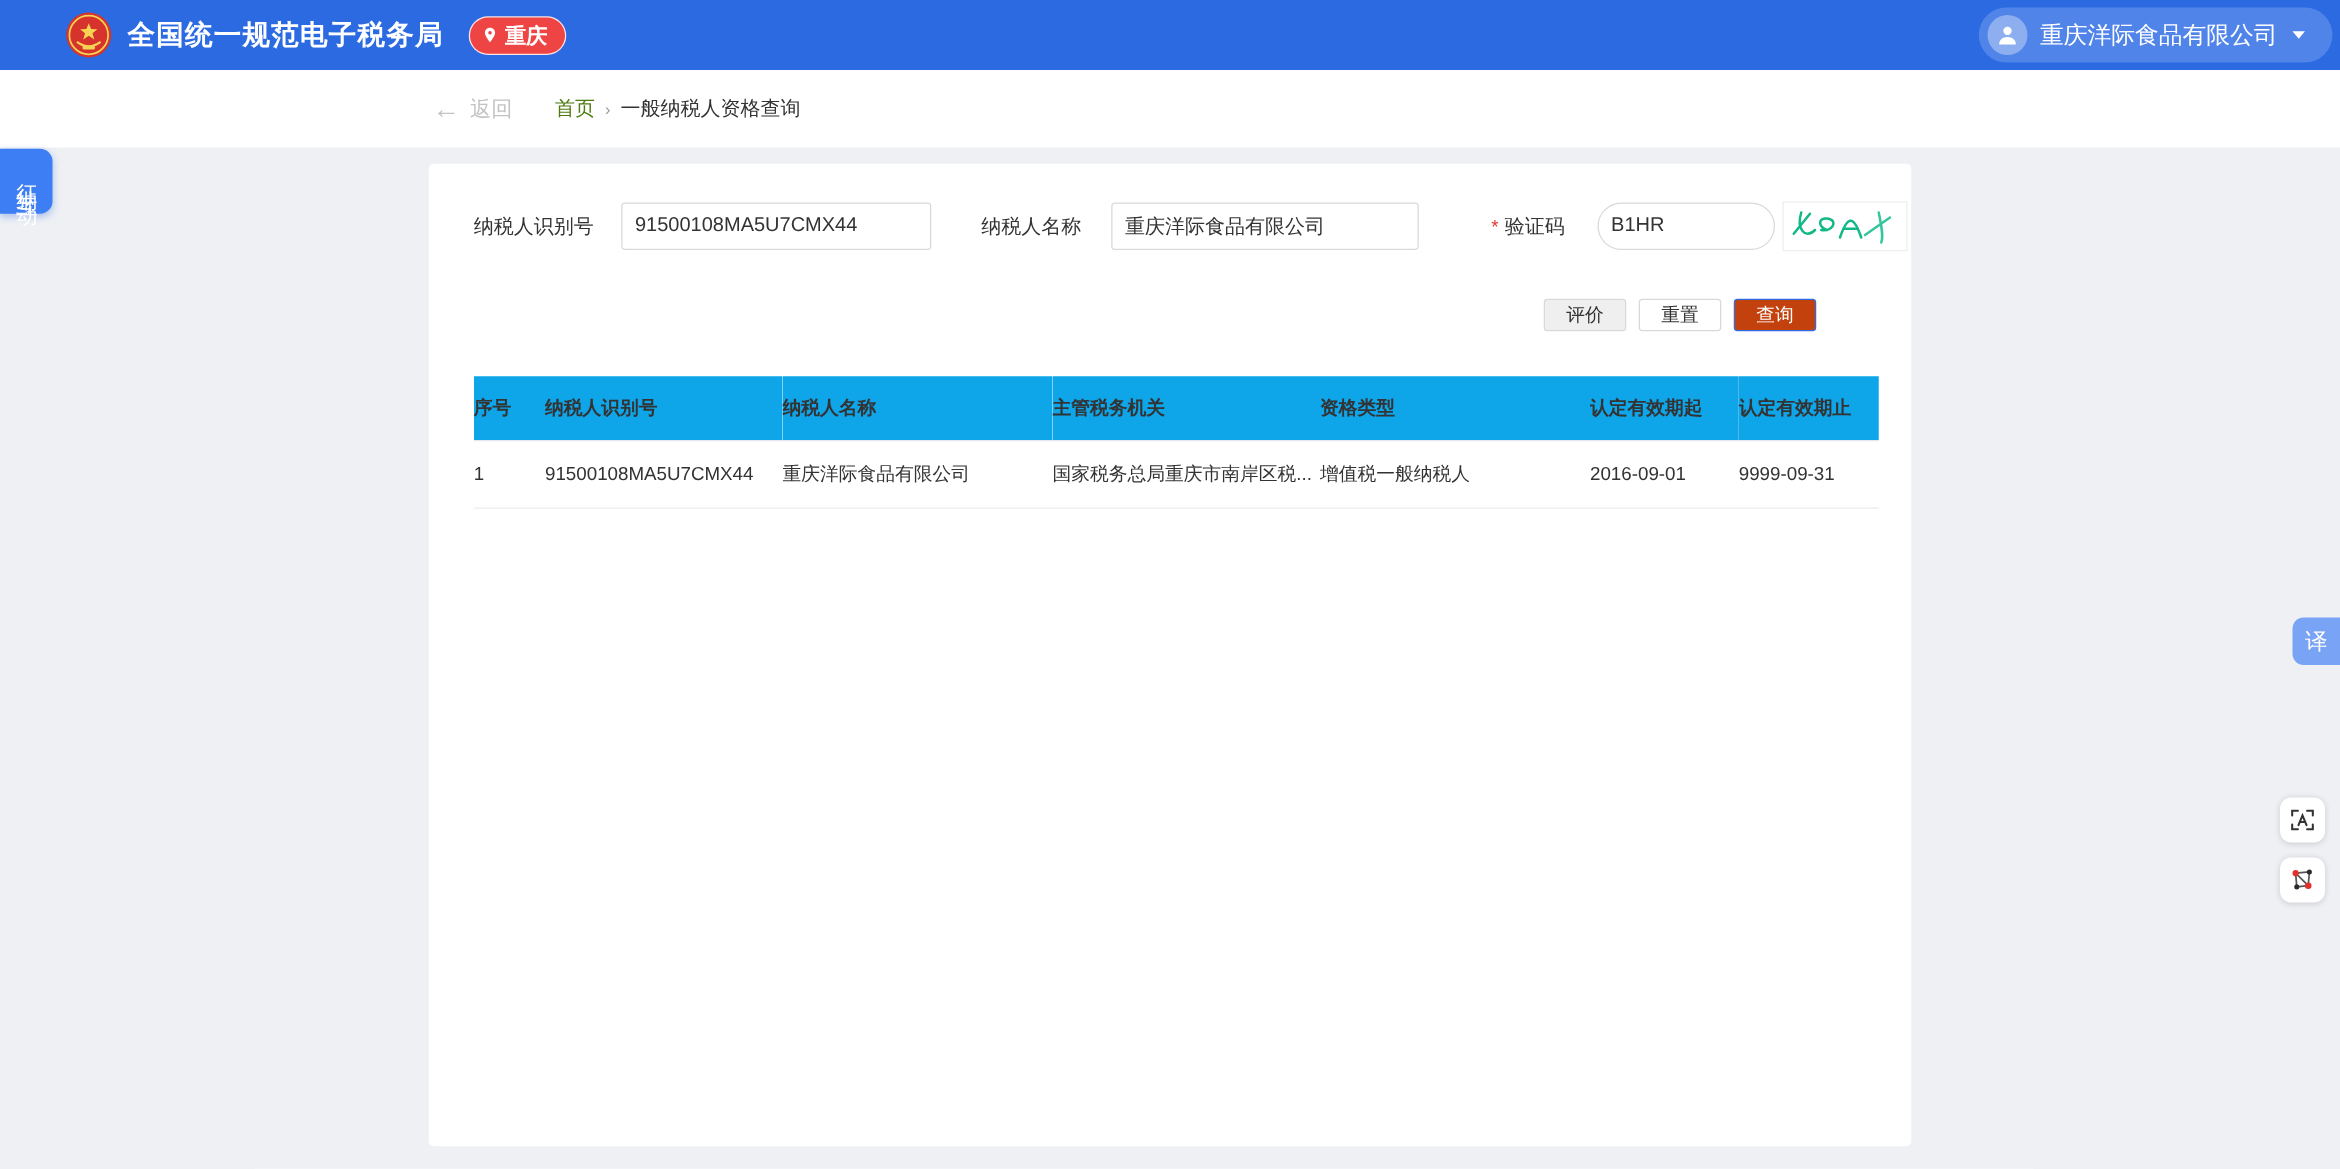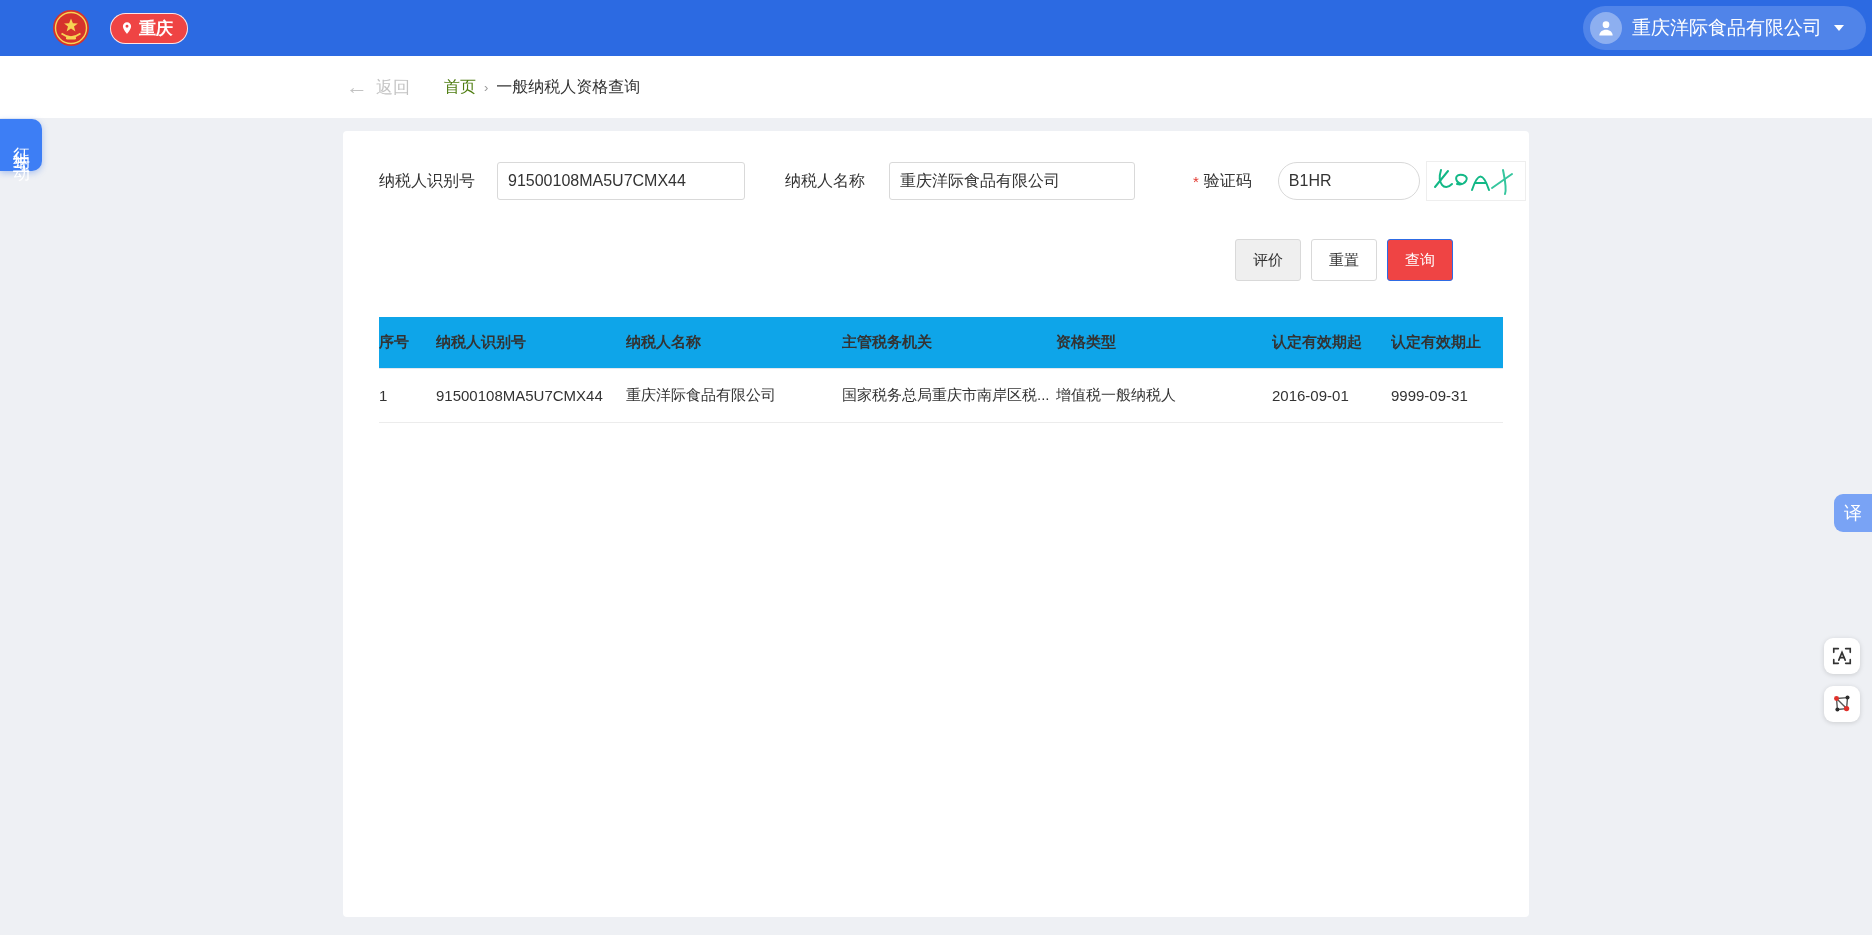--- a/index.html
+++ b/index.html
@@ -94,27 +94,27 @@
     width:100px; height:40px; margin-left:6px;
     border:1px solid #eeeeee; background:#fff;
     display:flex; align-items:center; justify-content:center; cursor:pointer;
   }
 
   .btn-row {
     display:flex; justify-content:flex-end; align-items:center;
     gap:10px; margin-top:38px; padding-right:76px;
   }
   .btn {
-    height:42px; padding:0 17px;
+    height:26px; padding:0 17px;
     border:1px solid #d9d9d9; border-radius:3px;
     background:#fff; font-size:15px; color:#333;
     cursor:pointer; font-family:inherit;
   }
   .btn-evaluate { background:#efefef; }
-  .btn-primary  { background:#ef4444; border-color:#2e6be4; color:#fff; }
+  .btn-primary  { background:#c2410c; border-color:#2e6be4; color:#fff; }
 
   
   .table-wrap { margin:36px 26px 0 36px; }
   table { width:100%; border-collapse:collapse; table-layout:fixed; }
   th {
     background:#0ea5e9; font-size:15px; font-weight:700; color:#333;
     text-align:left; height:51px; padding:0 6px 0 0;
     white-space:nowrap; overflow:hidden; border-bottom:1px solid #e4e7ee;
   }
   td {
@@ -150,20 +150,21 @@
   <div class="topbar-left">
     <span class="emblem">
       <svg width="38" height="38" viewBox="0 0 38 38">
         <circle cx="19" cy="19" r="18" fill="#d6332c"></circle>
         <circle cx="19" cy="19" r="15.5" fill="none" stroke="#f7d353" stroke-width="1.4"></circle>
         <polygon fill="#f7d353" points="19,9.5 20.9,14.2 25.9,14.4 22,17.6 23.4,22.5 19,19.6 14.6,22.5 16,17.6 12.1,14.4 17.1,14.2"></polygon>
         <path d="M9.5 24.5 Q19 31.5 28.5 24.5" fill="none" stroke="#f7d353" stroke-width="1.6"></path>
         <rect x="14" y="27.5" width="10" height="3" rx="1.2" fill="#f7d353"></rect>
       </svg>
     </span>
+    <span class="site-title">全国统一规范电子税务局</span>
     <span class="location-pill">
       <svg width="14" height="14" viewBox="0 0 24 24">
         <path d="M12 2C8 2 5 5 5 9c0 5 7 13 7 13s7-8 7-13c0-4-3-7-7-7zm0 9.5A2.5 2.5 0 1 1 12 6.5a2.5 2.5 0 0 1 0 5z" fill="#fff"></path>
       </svg>
       <span>重庆</span>
     </span>
   </div>
   <div class="user-pill">
     <span class="avatar">
       <svg width="20" height="20" viewBox="0 0 24 24">

